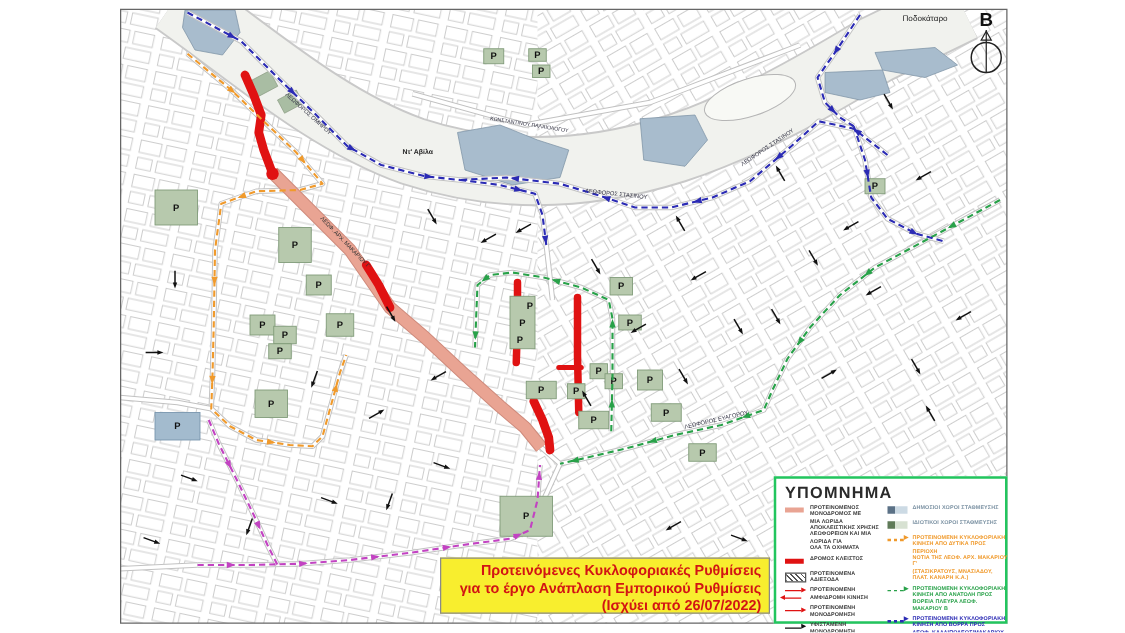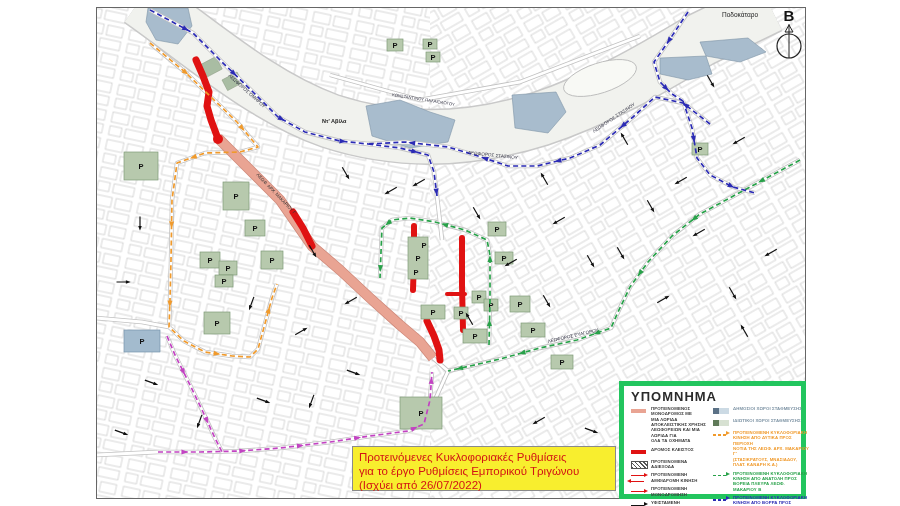--- a/index.html
+++ b/index.html
@@ -1,24 +1,24 @@
 <!DOCTYPE html>
 <html><head>
 <meta charset="utf-8">
 <style>
   html,body{margin:0;padding:0;background:#ffffff;font-family:"Liberation Sans",sans-serif;}
   #stage{position:relative;width:900px;height:506px;background:#fff;overflow:hidden;}
   #map-svg{position:absolute;left:0;top:0;}
   
   #title-box{position:absolute;left:352px;top:446px;width:264px;height:45px;background:#f8ee2e;
     border:1px solid #8a8a8a;box-sizing:border-box;padding:3px 6px;z-index:5;}
-  #title-box .tl{font-size:11.5px;line-height:1.22;font-weight:normal;color:#d21414;white-space:nowrap;}
+  #title-box .tl{font-size:11.5px;line-height:1.22;font-weight:bold;color:#d21414;white-space:nowrap;text-align:right;}
   
   #legend{position:absolute;left:619px;top:381px;width:187px;height:118px;background:#ffffff;
-    border:5px solid #22c55e;box-sizing:border-box;padding:3px 5px 2px 7px;z-index:4;}
+    border:2px solid #22c55e;box-sizing:border-box;padding:3px 5px 2px 7px;z-index:4;}
   #legend .lg-title{font-size:13px;font-weight:bold;color:#2a2a2a;letter-spacing:1px;margin-bottom:2px;}
   #legend .cols{display:flex;gap:4px;}
   #legend .col-l{width:78px;flex:none;}
   #legend .col-r{width:96px;flex:none;}
   .lg-item{display:flex;align-items:flex-start;margin-bottom:3px;}
   .lg-swatch{flex:none;width:17px;margin-right:3px;margin-top:1px;position:relative;height:8px;}
   .lg-text{font-size:4.3px;line-height:1.25;color:#3a3a3a;font-weight:bold;letter-spacing:.1px;}
   .sw-bar{position:absolute;left:0;top:2px;width:15px;height:4px;}
   .sw-hatch{position:absolute;left:0;top:1px;width:15px;height:6px;border:0.5px solid #555;
     background:repeating-linear-gradient(45deg,#555 0 1px,#fff 1px 3px);}
@@ -301,21 +301,21 @@
       <g>
         <text x="789" y="21" text-anchor="middle" font-size="15" font-weight="bold" fill="#111" font-family="&quot;Liberation Sans&quot;,sans-serif">B</text>
         <line x1="789" y1="24" x2="789" y2="58" stroke="#222" stroke-width="1"></line>
         <path d="M789,25 L785,32 L793,32 Z" fill="none" stroke="#222" stroke-width="1"></path>
         <circle cx="789" cy="46" r="12" fill="none" stroke="#222" stroke-width="1.2"></circle>
       </g>
     </svg>
 
   <div id="title-box">
     <div class="tl">Προτεινόμενες Κυκλοφοριακές Ρυθμίσεις</div>
-    <div class="tl">για το έργο Ρυθμίσεις  Εμπορικού Τριγώνου</div>
+    <div class="tl">για το έργο Ανάπλαση  Εμπορικού Ρυθμίσεις</div>
     <div class="tl">(Ισχύει από 26/07/2022)</div>
   </div>
 
   <div id="legend">
     <div class="lg-title">ΥΠΟΜΝΗΜΑ</div>
     <div class="cols">
       <div class="col-l" id="legend-left">
           <div class="lg-item">
             <span class="lg-swatch">
               <span class="sw-bar" style="background: rgb(233, 164, 147);"></span>

